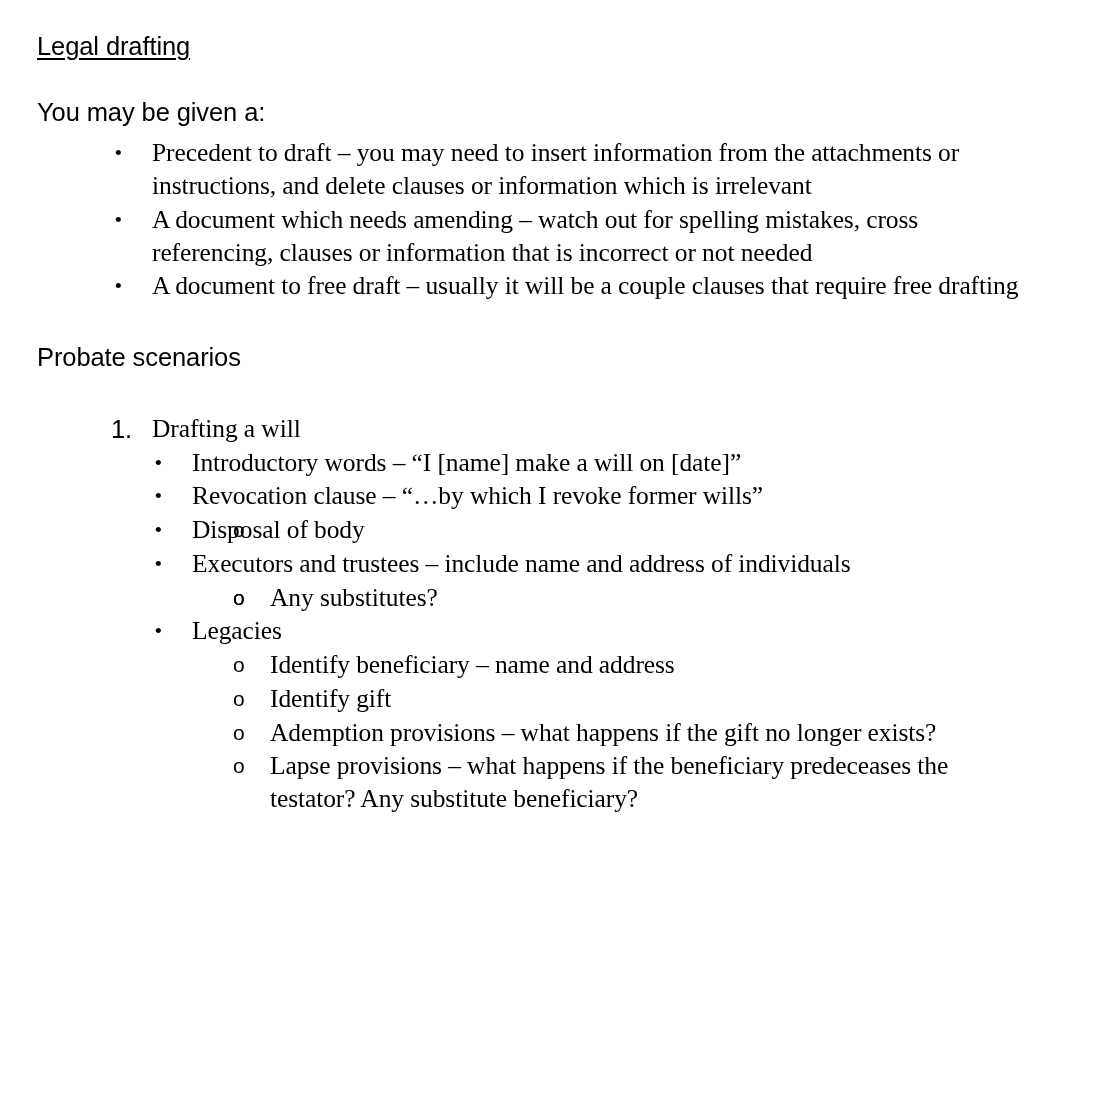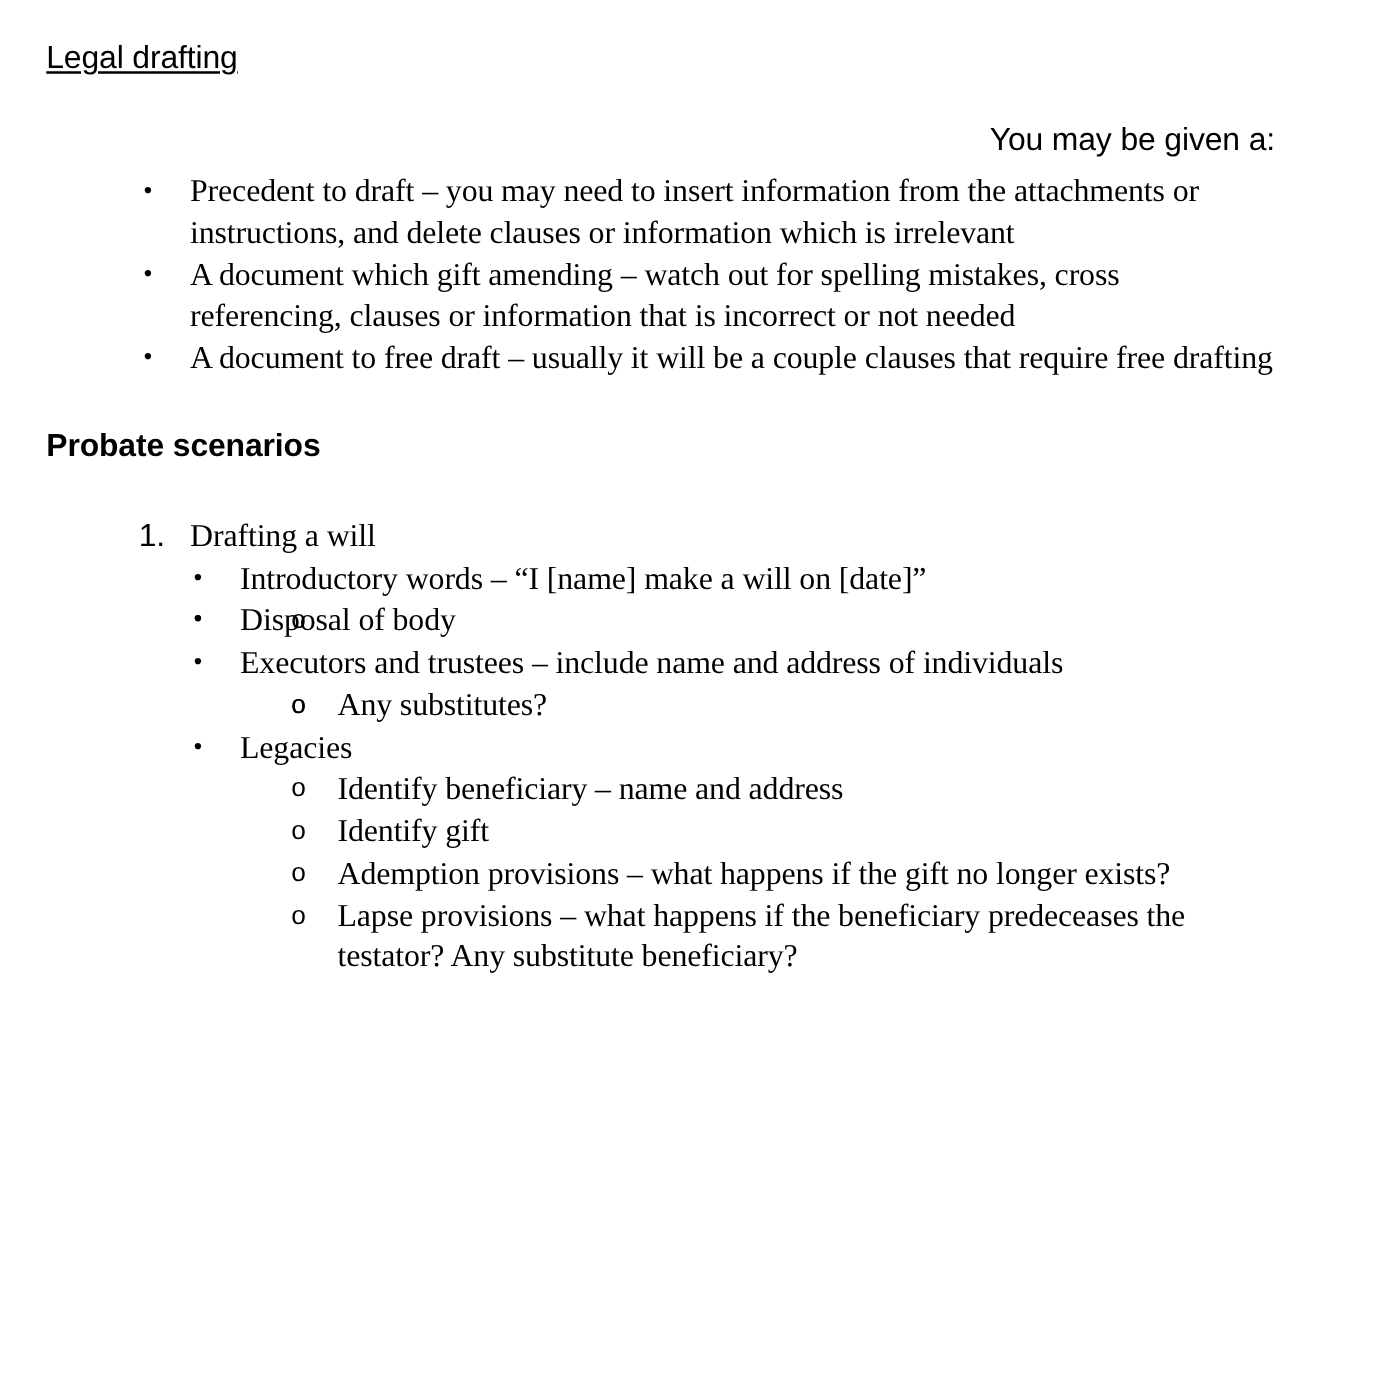--- a/index.html
+++ b/index.html
@@ -36,24 +36,23 @@
     text-decoration: underline;
     text-underline-offset: 3px;
     text-decoration-thickness: 2px;
     margin-bottom: 32px;
   }
   .para.bold {
     font-weight: bold;
   }
   .para.tight {
     margin-bottom: 8px;
-    text-align: right;
   }
   .para.section-head {
-    font-weight: bold;
+    font-weight: normal;
     margin-top: 38px;
     margin-bottom: 38px;
   }
 
   
   ul.lvl, ol.lvl {
     list-style: none;
     margin: 0;
     padding: 0;
   }
@@ -126,21 +125,21 @@
 
     <p class="para tight">You may be given a:</p>
 
     <ul class="lvl lvl1">
       <li class="item">
         <span class="marker">•</span>
         <span class="txt">Precedent to draft – you may need to insert information from the attachments or instructions, and delete clauses or information which is irrelevant</span>
       </li>
       <li class="item">
         <span class="marker">•</span>
-        <span class="txt">A document which gift amending – watch out for spelling mistakes, cross referencing, clauses or information that is incorrect or not needed</span>
+        <span class="txt">A document which needs amending – watch out for spelling mistakes, cross referencing, clauses or information that is incorrect or not needed</span>
       </li>
       <li class="item">
         <span class="marker">•</span>
         <span class="txt">A document to free draft – usually it will be a couple clauses that require free drafting</span>
       </li>
     </ul>
 
     <p class="para section-head">Probate scenarios</p>
 
     <ol class="lvl lvlnum">
@@ -152,20 +151,21 @@
 
     <ul class="lvl lvl2">
 
       <li class="item">
         <span class="marker">•</span>
         <span class="txt">Introductory words – “I [name] make a will on [date]”</span>
       </li>
 
       <li class="item">
         <span class="marker">•</span>
+        <span class="txt">Revocation clause – “…by which I revoke former wills”</span>
       </li>
     </ul>
 
     <ul class="lvl lvl3">
       <li class="item">
         <span class="marker">o</span>
       </li>
     </ul>
 
     <ul class="lvl lvl2">

